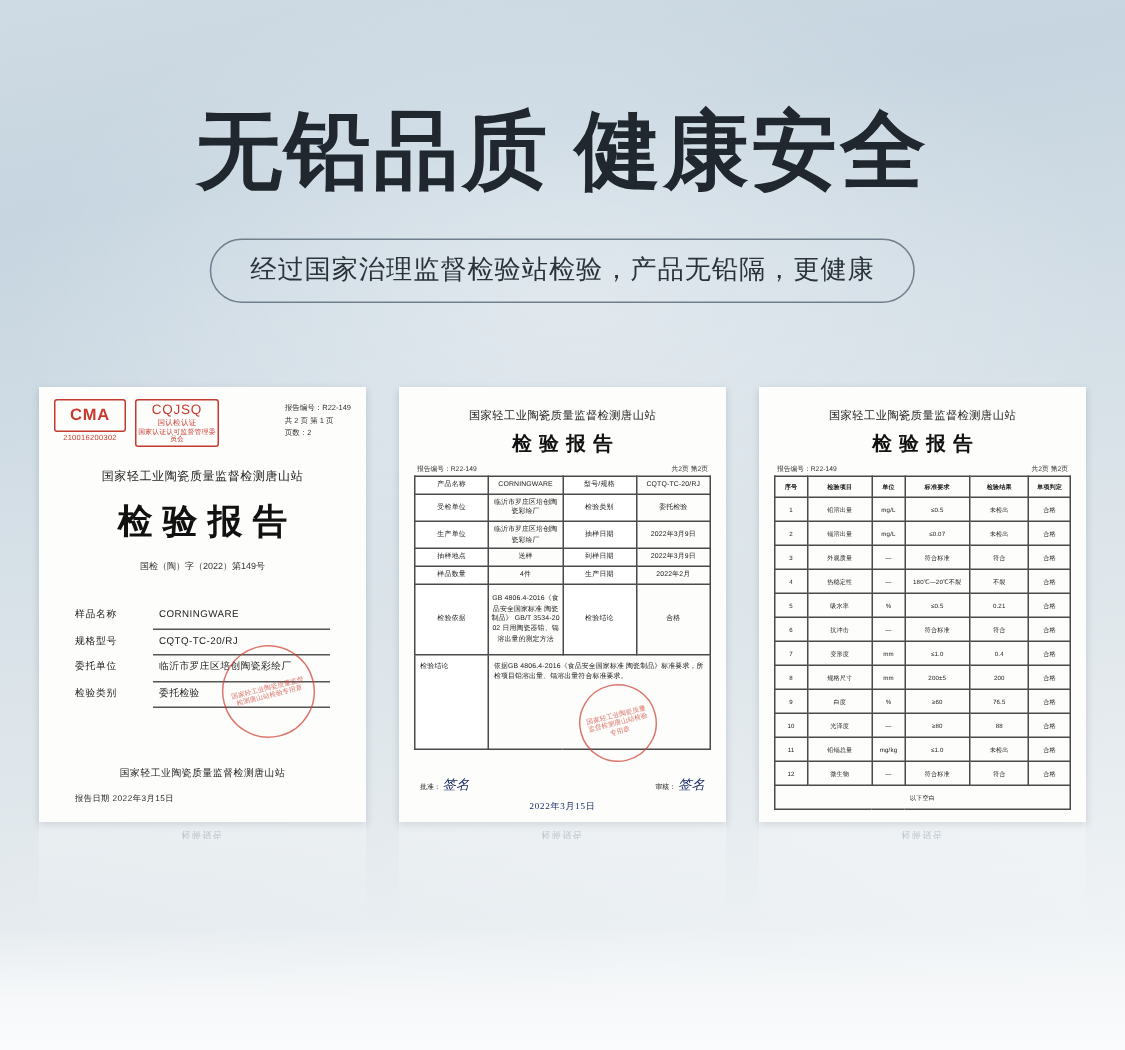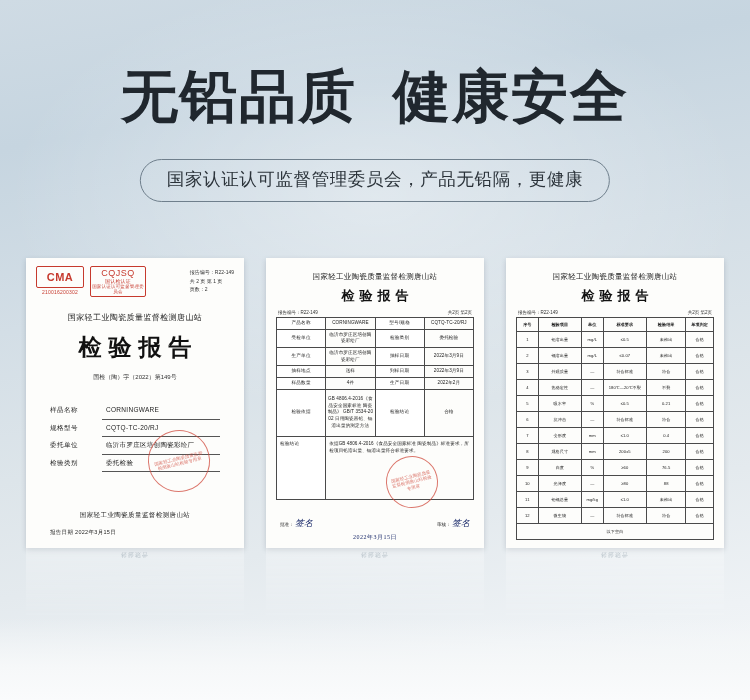--- a/index.html
+++ b/index.html
@@ -36,21 +36,21 @@
     top: 72px;
     left: 0;
     width: 750px;
     text-align: center;
     font-size: 57px;
     line-height: 1.05;
     font-weight: bold;
     color: #20272e;
     letter-spacing: 2px;
     white-space: pre;
-    font-family: Liberation Mono, monospace;
+    font-family: Liberation Serif, serif;
   }
 
   
   .subtitle-wrap {
     position: absolute;
     top: 159px;
     left: 50%;
     transform: translateX(-50%);
     border: 1px solid #6f7f8c;
     border-radius: 22px;
@@ -354,21 +354,21 @@
   }
 </style>
 </head>
 <body>
 
 <div class="page">
 
   <div class="headline">无铅品质 健康安全</div>
 
   <div class="subtitle-wrap">
-    <div class="subtitle">国家认证认可监督管理委员会，产品无铅隔，更健康</div>
+    <div class="subtitle">经过国家治理监督检验站检验，产品无铅隔，更健康</div>
   </div>
 
   <div class="certs">
 
     <div class="cert">
       <div class="c1-top">
         <div>
           <div class="cma-badge">CMA</div>
           <div class="cma-num">210016200302</div>
         </div>

